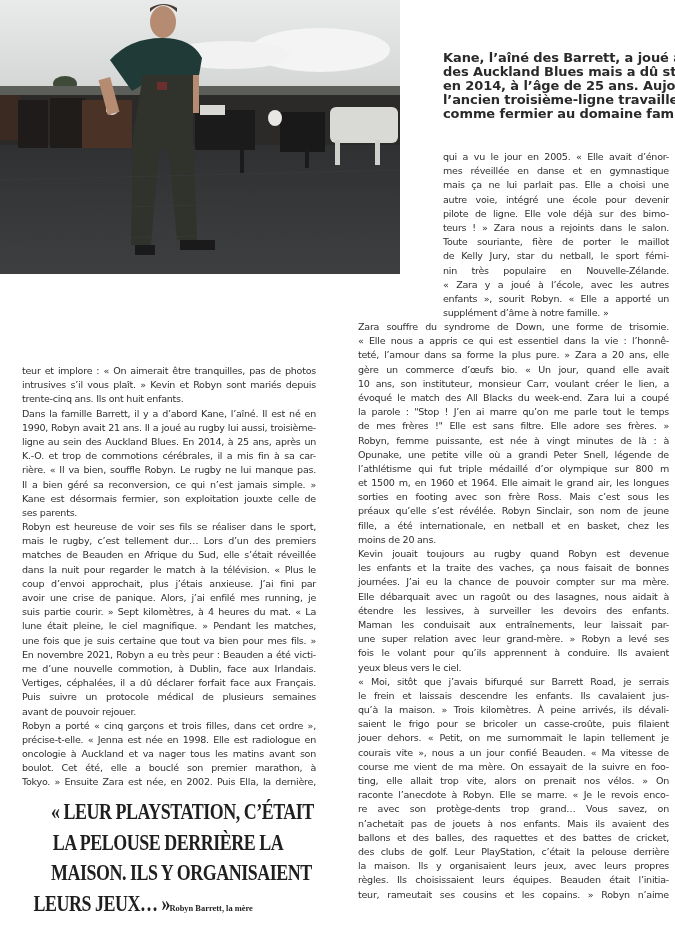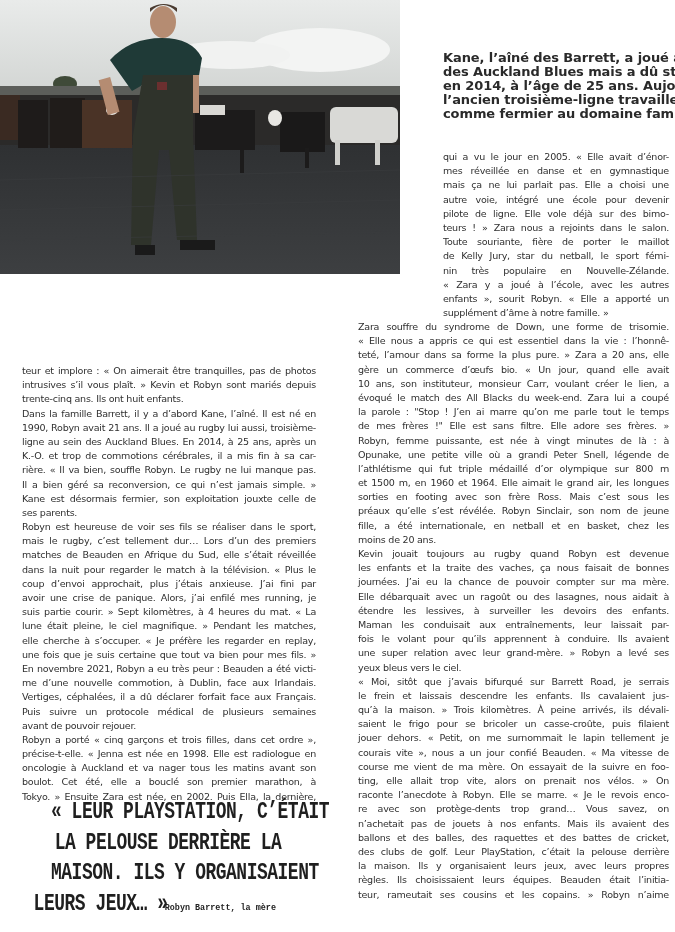--- a/index.html
+++ b/index.html
@@ -21,21 +21,21 @@
          font-size: 9.55px; line-height: 14.2px; color: #303030; letter-spacing: -0.25px; }
   .col .ln { display: block; white-space: nowrap; text-align: justify; text-align-last: justify; height: 14.2px; }
   .col .ln.last { text-align-last: left; }
 
   .col-right-top { left: 443px; top: 150px; width: 226px; }
   .col-left { left: 22px; top: 320px; width: 294px; margin-top: 44px; }
   .col-right { left: 358px; top: 320px; width: 311px; }
 
   
   .pullquote { position: absolute; left: 18px; top: 797px; width: 300px; text-align: center;
-               font-family: Liberation Mono, monospace; font-weight: bold; color: #1f1f1f; }
+               font-family: Liberation Serif, serif; font-weight: bold; color: #1f1f1f; }
   .pullquote .ql { display: block; font-size: 23px; line-height: 30.5px; letter-spacing: -0.6px;
                    transform: scaleX(0.78); transform-origin: center; white-space: nowrap; }
   .pullquote .ql.lastq { text-align: left; transform-origin: left; padding-left: 20px; }
   .pullquote .attrib { font-size: 9px; letter-spacing: 0; display: inline-block; transform: scaleX(1.2); margin-left: 8px; vertical-align: baseline; }
 </style>
 </head>
 <body>
 
 <div class="photo">
   <svg viewBox="0 0 400 274">
@@ -132,21 +132,20 @@
     <span class="ln">Kane est désormais fermier, son exploitation jouxte celle de</span>
     <span class="ln last">ses parents.</span>
     <span class="ln">Robyn est heureuse de voir ses fils se réaliser dans le sport,</span>
     <span class="ln">mais le rugby, c’est tellement dur… Lors d’un des premiers</span>
     <span class="ln">matches de Beauden en Afrique du Sud, elle s’était réveillée</span>
     <span class="ln">dans la nuit pour regarder le match à la télévision. « Plus le</span>
     <span class="ln">coup d’envoi approchait, plus j’étais anxieuse. J’ai fini par</span>
     <span class="ln">avoir une crise de panique. Alors, j’ai enfilé mes running, je</span>
     <span class="ln">suis partie courir. » Sept kilomètres, à 4 heures du mat. « La</span>
     <span class="ln">lune était pleine, le ciel magnifique. » Pendant les matches,</span>
-    <span class="ln">elle cherche à s’occuper. « Je préfère les regarder en replay,</span>
     <span class="ln">une fois que je suis certaine que tout va bien pour mes fils. »</span>
     <span class="ln">En novembre 2021, Robyn a eu très peur : Beauden a été victi-</span>
     <span class="ln">me d’une nouvelle commotion, à Dublin, face aux Irlandais.</span>
     <span class="ln">Vertiges, céphalées, il a dû déclarer forfait face aux Français.</span>
     <span class="ln">Puis suivre un protocole médical de plusieurs semaines</span>
     <span class="ln last">avant de pouvoir rejouer.</span>
     <span class="ln">Robyn a porté « cinq garçons et trois filles, dans cet ordre »,</span>
     <span class="ln">précise-t-elle. « Jenna est née en 1998. Elle est radiologue en</span>
     <span class="ln">oncologie à Auckland et va nager tous les matins avant son</span>
     <span class="ln">boulot. Cet été, elle a bouclé son premier marathon, à</span>
@@ -168,22 +167,22 @@
     <span class="ln">sorties en footing avec son frère Ross. Mais c’est sous les</span>
     <span class="ln">préaux qu’elle s’est révélée. Robyn Sinclair, son nom de jeune</span>
     <span class="ln">fille, a été internationale, en netball et en basket, chez les</span>
     <span class="ln last">moins de 20 ans.</span>
     <span class="ln">Kevin jouait toujours au rugby quand Robyn est devenue</span>
     <span class="ln">les enfants et la traite des vaches, ça nous faisait de bonnes</span>
     <span class="ln">journées. J’ai eu la chance de pouvoir compter sur ma mère.</span>
     <span class="ln">Elle débarquait avec un ragoût ou des lasagnes, nous aidait à</span>
     <span class="ln">étendre les lessives, à surveiller les devoirs des enfants.</span>
     <span class="ln">Maman les conduisait aux entraînements, leur laissait par-</span>
+    <span class="ln">une super relation avec leur grand-mère. » Robyn a levé ses</span>
     <span class="ln">fois le volant pour qu’ils apprennent à conduire. Ils avaient</span>
-    <span class="ln">une super relation avec leur grand-mère. » Robyn a levé ses</span>
     <span class="ln last">yeux bleus vers le ciel.</span>
     <span class="ln">« Moi, sitôt que j’avais bifurqué sur Barrett Road, je serrais</span>
     <span class="ln">le frein et laissais descendre les enfants. Ils cavalaient jus-</span>
     <span class="ln">qu’à la maison. » Trois kilomètres. À peine arrivés, ils dévali-</span>
     <span class="ln">saient le frigo pour se bricoler un casse-croûte, puis filaient</span>
     <span class="ln">jouer dehors. « Petit, on me surnommait le lapin tellement je</span>
     <span class="ln">courais vite », nous a un jour confié Beauden. « Ma vitesse de</span>
     <span class="ln">course me vient de ma mère. On essayait de la suivre en foo-</span>
     <span class="ln">ting, elle allait trop vite, alors on prenait nos vélos. » On</span>
     <span class="ln">raconte l’anecdote à Robyn. Elle se marre. « Je le revois enco-</span>

